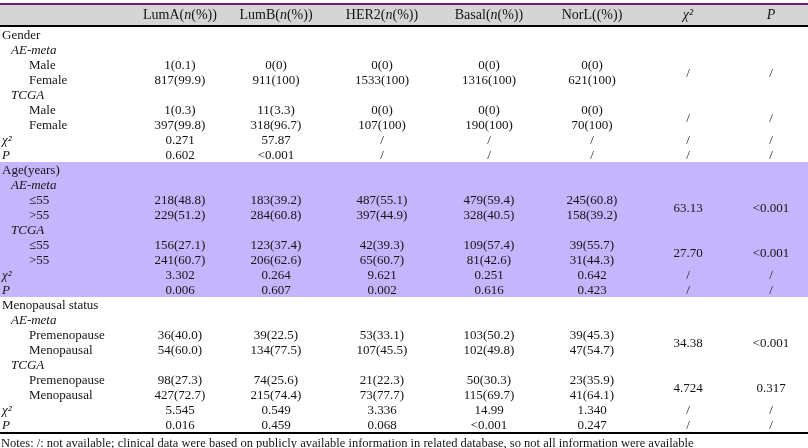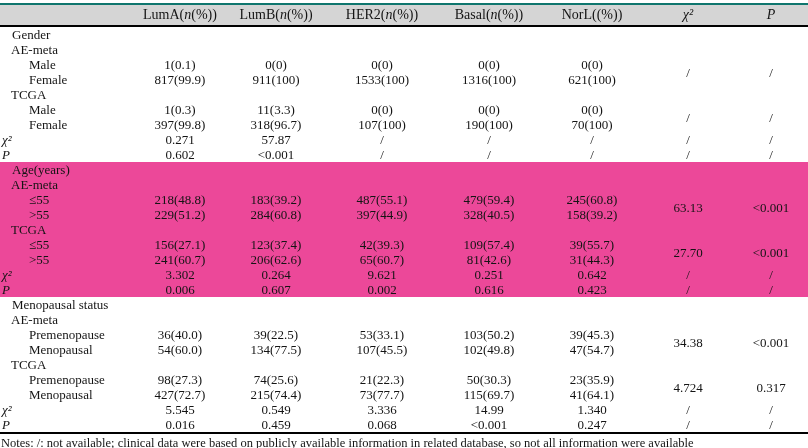--- a/index.html
+++ b/index.html
@@ -14,21 +14,21 @@
   }
   .page {
     width: 808px;
     padding-top: 3px;
     box-sizing: border-box;
   }
   table.tbl {
     width: 808px;
     border-collapse: collapse;
     table-layout: fixed;
-    border-top: 2px solid #0f766e;
+    border-top: 2px solid #701a75;
     border-bottom: 2px solid #000;
   }
   thead tr {
     background: #d5d5d5;
   }
   thead th {
     font-weight: normal;
     font-size: 14px;
     height: 20px;
     line-height: 20px;
@@ -43,25 +43,25 @@
     font-size: 13px;
     height: 15px;
     line-height: 15px;
     padding: 0;
     text-align: center;
     vertical-align: middle;
     white-space: nowrap;
     overflow: hidden;
   }
   td.label { text-align: left; }
-  .lbl-section { padding-left: 12px; margin-top: 17px; }
-  .lbl-group   { padding-left: 11px; }
+  .lbl-section { padding-left: 2px; margin-top: 17px; }
+  .lbl-group   { padding-left: 11px; font-style: italic; }
   .lbl-item    { padding-left: 29px; }
   .lbl-stat    { padding-left: 2px; font-style: italic; }
-  tr.shaded { background: #ec4899; }
+  tr.shaded { background: #c4b5fd; }
   .notes {
     font-size: 12.5px;
     line-height: 15px;
     margin: 2px 0 0 1px;
     white-space: nowrap;
     overflow: hidden;
   }
 </style>
 </head>
 <body>

